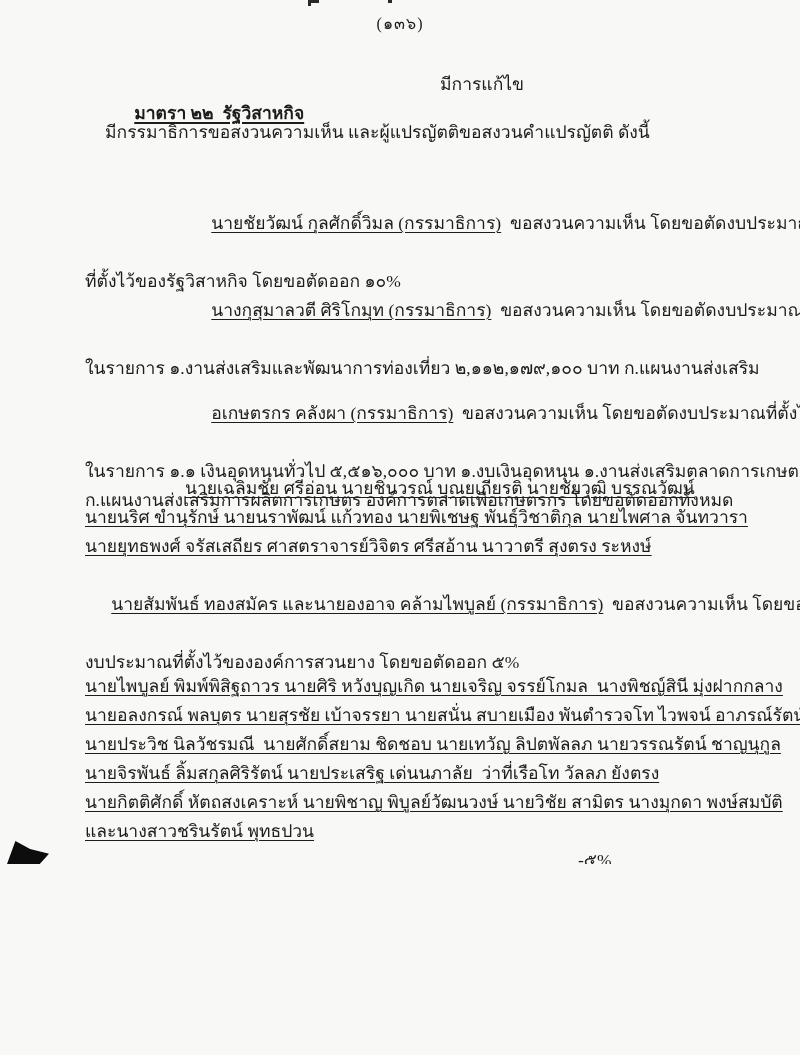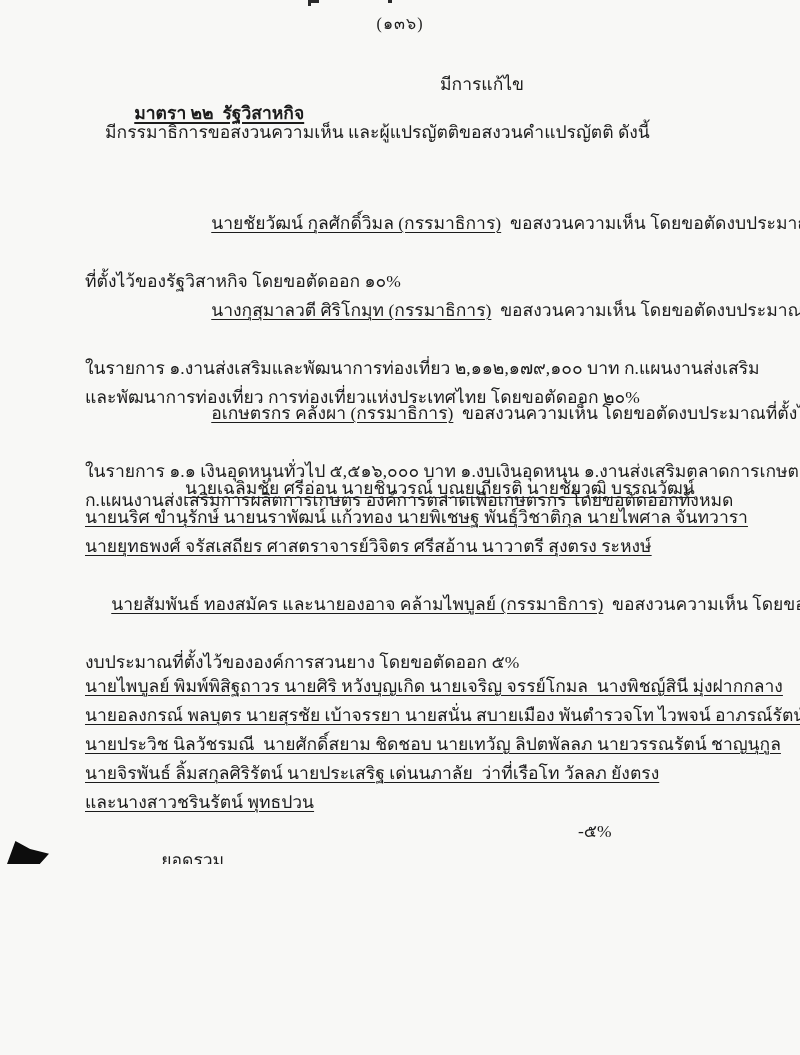--- a/index.html
+++ b/index.html
@@ -63,21 +63,20 @@
       <span class="u">นายชัยวัฒน์ กุลศักดิ์วิมล (กรรมาธิการ)</span><span>  ขอสงวนความเห็น โดยขอตัดงบประมาณ</span>
     </div>
     <div class="line">ที่ตั้งไว้ของรัฐวิสาหกิจ โดยขอตัดออก ๑๐%</div>
   </div>
 
   <div class="block" style="top:267px">
     <div class="line indent">
       <span class="u">นางกุสุมาลวตี ศิริโกมุท (กรรมาธิการ)</span><span>  ขอสงวนความเห็น โดยขอตัดงบประมาณที่ตั้งไว้</span>
     </div>
     <div class="line">ในรายการ ๑.งานส่งเสริมและพัฒนาการท่องเที่ยว ๒,๑๑๒,๑๗๙,๑๐๐ บาท ก.แผนงานส่งเสริม</div>
-    <div class="line">และพัฒนาการท่องเที่ยว การท่องเที่ยวแห่งประเทศไทย โดยขอตัดออก ๒๐%</div>
   </div>
 
   <div class="block" style="top:370px">
     <div class="line indent">
       <span class="u">อเกษตรกร คลังผา (กรรมาธิการ)</span><span>  ขอสงวนความเห็น โดยขอตัดงบประมาณที่ตั้งไว้</span>
     </div>
     <div class="line">ในรายการ ๑.๑ เงินอุดหนุนทั่วไป ๕,๕๑๖,๐๐๐ บาท ๑.งบเงินอุดหนุน ๑.งานส่งเสริมตลาดการเกษตร</div>
     <div class="line">ก.แผนงานส่งเสริมการผลิตการเกษตร องค์การตลาดเพื่อเกษตรกร โดยขอตัดออกทั้งหมด</div>
   </div>
 
@@ -89,20 +88,21 @@
       <span class="u">นายสัมพันธ์ ทองสมัคร และนายองอาจ คล้ามไพบูลย์ (กรรมาธิการ)</span><span>  ขอสงวนความเห็น โดยขอตัด</span>
     </div>
     <div class="line">งบประมาณที่ตั้งไว้ขององค์การสวนยาง โดยขอตัดออก ๕%</div>
   </div>
 
   <div class="block" style="top:672px">
     <div class="line"><span class="u">นายไพบูลย์ พิมพ์พิสิฐถาวร นายศิริ หวังบุญเกิด นายเจริญ จรรย์โกมล  นางพิชญ์สินี มุ่งฝากกลาง</span></div>
     <div class="line"><span class="u">นายอลงกรณ์ พลบุตร นายสุรชัย เบ้าจรรยา นายสนั่น สบายเมือง พันตำรวจโท ไวพจน์ อาภรณ์รัตน์</span></div>
     <div class="line"><span class="u">นายประวิช นิลวัชรมณี  นายศักดิ์สยาม ชิดชอบ นายเทวัญ ลิปตพัลลภ นายวรรณรัตน์ ชาญนุกูล</span></div>
     <div class="line"><span class="u">นายจิรพันธ์ ลิ้มสกุลศิริรัตน์ นายประเสริฐ เด่นนภาลัย  ว่าที่เรือโท วัลลภ ยังตรง</span></div>
+    <div class="line"><span class="u">นายกิตติศักดิ์ หัตถสงเคราะห์ นายพิชาญ พิบูลย์วัฒนวงษ์ นายวิชัย สามิตร นางมุกดา พงษ์สมบัติ</span></div>
     <div class="line"><span class="u">และนางสาวชรินรัตน์ พุทธปวน</span></div>
     <div class="line total-row">
       <span class="total-label">ยอดรวม</span>
       <span class="total-value">-๕%</span>
     </div>
   </div>
 
   <div class="block" style="top:862px">
     <div class="line total-row e6-total">
       <span class="total-label">ยอดรวม</span>

